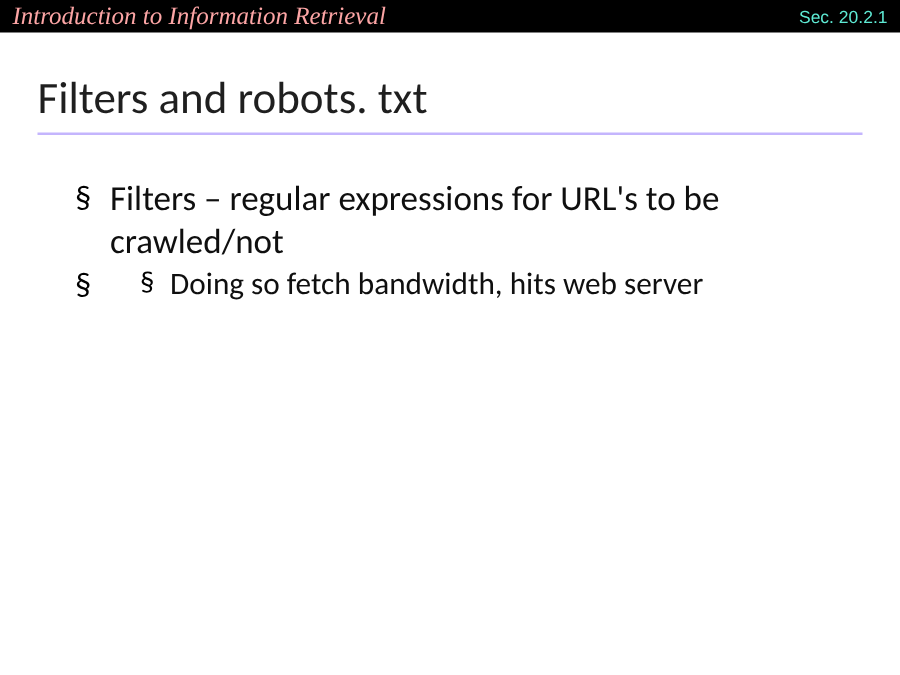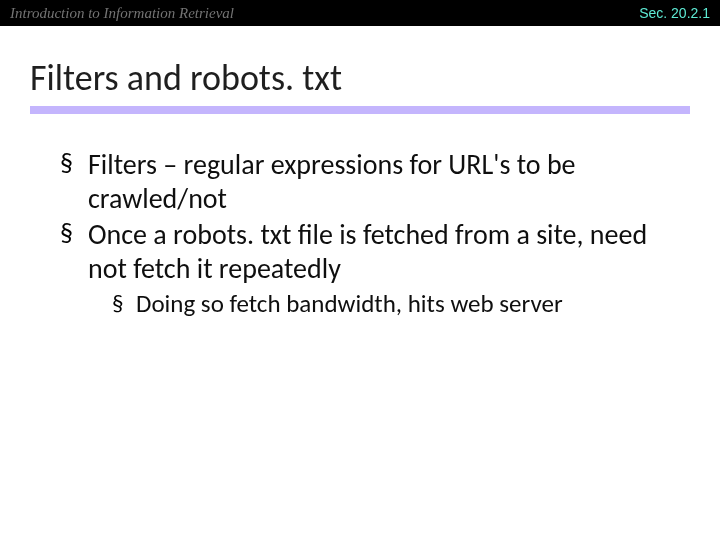--- a/index.html
+++ b/index.html
@@ -17,39 +17,39 @@
     .header {
       width: 100%;
       background: #000000;
       display: flex;
       justify-content: space-between;
       align-items: center;
       padding: 2px 10px;
       height: 26px;
     }
     .header-left {
-      color: #737373;
+      color: #fca5a5;
       font-style: italic;
-      font-size: 15px;
+      font-size: 20px;
       font-family: 'Times New Roman', serif;
     }
     .header-right {
       color: #5eead4;
       font-size: 14px;
       font-family: Verdana, Geneva, sans-serif;
     }
     .title-wrap {
       padding: 30px 30px 0 30px;
     }
     .title {
       font-size: 36px;
       color: #1f1f1f;
       font-weight: 400;
       padding-bottom: 6px;
-      border-bottom: 8px solid #c4b5fd;
+      border-bottom: 2px solid #c4b5fd;
       margin-bottom: 34px;
     }
     .content {
       padding: 0 30px 0 60px;
     }
     ul.lvl1 {
       list-style: none;
     }
     ul.lvl1 > li {
       position: relative;
@@ -102,21 +102,20 @@
 <div class="title-wrap">
   <h1 class="title">Filters and robots. txt</h1>
 </div>
 
 <div class="content">
   <ul class="lvl1">
     <li>
       <span class="underlined">Filters</span><span> – regular expressions for URL's to be crawled/not</span>
     </li>
     <li>
-      <span>Once a robots. txt file is fetched from a site, need not fetch it repeatedly</span>
       <ul class="lvl2">
         <li>
           <span>Doing so fetch bandwidth, hits web server</span>
         </li>
       </ul>
     </li>
   </ul>
 </div>
 
 </body></html>

